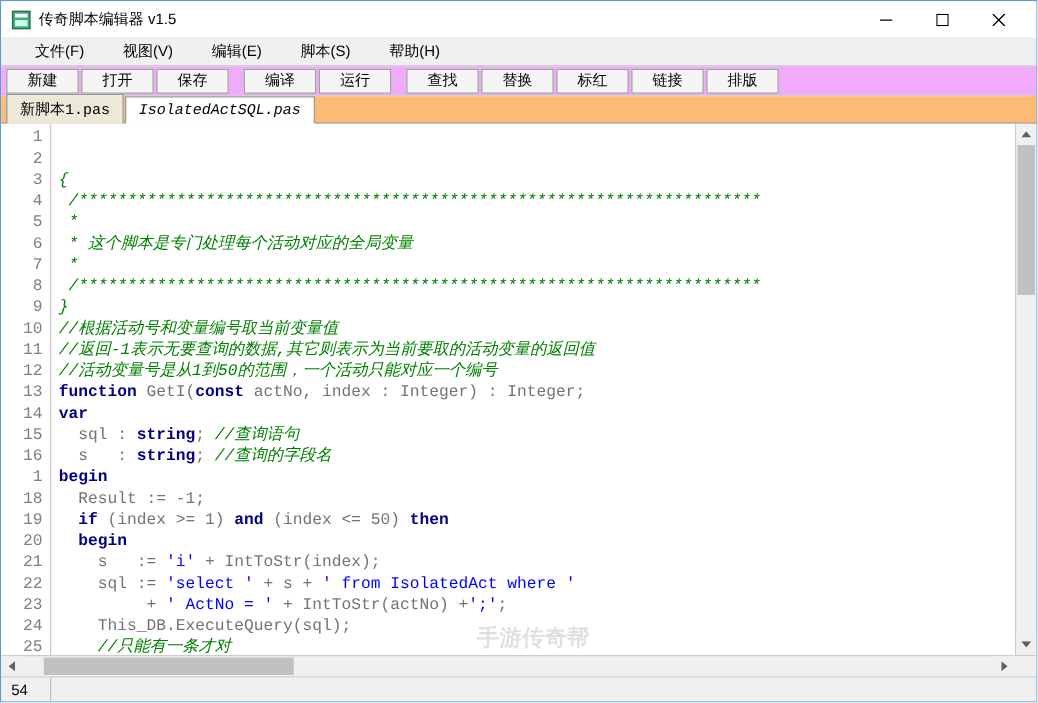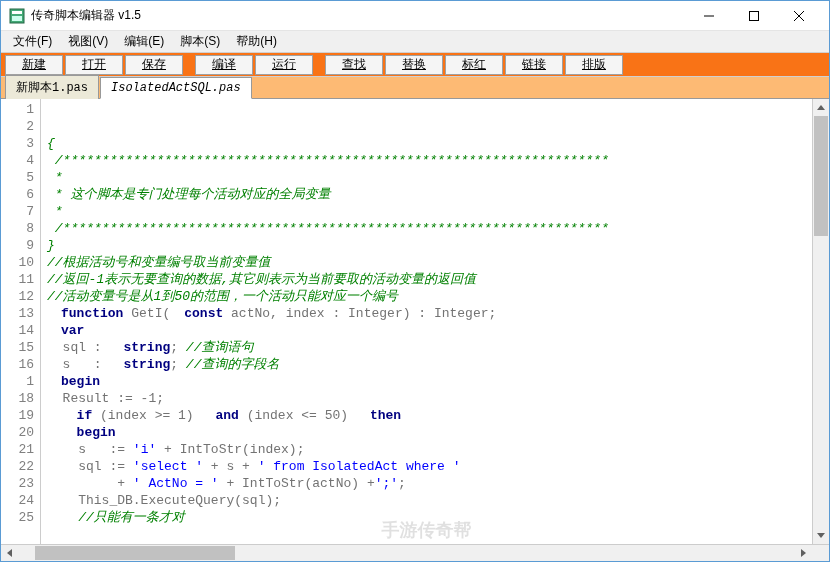--- a/index.html
+++ b/index.html
@@ -5,36 +5,36 @@
 * { margin: 0; padding: 0; box-sizing: border-box; }
 body { font-family: "Microsoft YaHei", "SimSun", Tahoma, sans-serif; font-size: 12px; background: #fff; overflow: hidden; }
 .window { width: 830px; height: 562px; display: flex; flex-direction: column; border: 1px solid #5a9bd4; }
 .titlebar { height: 30px; background: #fff; display: flex; align-items: center; padding: 0 8px; border-bottom: 1px solid #e5e5e5; }
 .title-icon { width: 16px; height: 16px; margin-right: 6px; }
 .title-text { flex: 1; font-size: 12px; color: #000; }
 .win-controls { display: flex; }
 .win-btn { width: 45px; height: 29px; display: flex; align-items: center; justify-content: center; background: transparent; border: none; cursor: pointer; }
 
 .menubar { height: 22px; background: #f0f0f0; display: flex; align-items: center; padding: 0 4px; border-bottom: 1px solid #d0d0d0; }
-.menu-item { padding: 2px 8px; cursor: default; font-size: 12px; }
+.menu-item { padding: 2px 8px; cursor: default; font-size: 12px; margin-left: 15px; }
 
-.toolbar { height: 24px; background: #f97316; display: flex; align-items: center; gap: 2px; padding: 2px 4px; border-bottom: 1px solid #d0d0d0; text-decoration: underline; }
+.toolbar { height: 24px; background: #f0abfc; display: flex; align-items: center; gap: 2px; padding: 2px 4px; border-bottom: 1px solid #d0d0d0; }
 .tool-btn { min-width: 58px; height: 20px; border: 1px solid #a0a0a0; background: #f5f5f5; font-size: 12px; cursor: pointer; padding: 0 6px; font-family: inherit; }
 .tool-sep { width: 8px; }
 
 .tabbar { height: 22px; background: #fdba74; display: flex; align-items: flex-end; padding: 0 4px; border-bottom: 1px solid #999; }
 .tab { padding: 3px 10px; font-size: 12px; border: 1px solid #999; border-bottom: none; background: #ece9d8; margin-right: 1px; cursor: pointer; font-family: "Courier New", monospace; position: relative; top: 1px; }
 .tab.active { background: #fff; border-bottom: 1px solid #fff; font-style: italic; }
 
 .editor-area { flex: 1; display: flex; overflow: hidden; background: #fff; position: relative; }
 .gutter { width: 40px; background: #fff; border-right: 1px solid #ccc; text-align: right; padding: 2px 6px 2px 0; font-family: "Courier New", monospace; font-size: 13px; line-height: 17px; color: #808080; user-select: none; }
 .code { flex: 1; padding: 2px 6px; font-family: "Courier New", monospace; font-size: 13px; line-height: 17px; white-space: pre; overflow: hidden; position: relative; }
 .code-line { height: 17px; display: flex; }
 
-.kw { color: #000080; font-weight: bold; margin-left: 14px; }
+.kw { color: #000080; font-weight: bold; }
 .str { color: #0000ff; }
 .cmt { color: #008000; font-style: italic; }
 .ident { color: #737373; font-family: Liberation Mono, monospace; }
 
 .vscroll { width: 17px; background: #f0f0f0; border-left: 1px solid #ccc; position: relative; }
 .vscroll-thumb { position: absolute; left: 1px; right: 1px; top: 17px; height: 120px; background: #c1c1c1; }
 .vscroll-btn { position: absolute; left: 0; right: 0; height: 17px; background: #f0f0f0; display: flex; align-items: center; justify-content: center; }
 .vscroll-btn.up { top: 0; }
 .vscroll-btn.down { bottom: 0; }
 
@@ -167,14 +167,18 @@
         <div class="hscroll-thumb"></div>
       </div>
     <div class="hscroll-btn">
         <svg width="5" height="8">
           <path d="M0 0 L5 4 L0 8 Z" fill="#606060"></path>
         </svg>
       </div>
     <div class="hscroll-corner"></div>
   </div>
 
+  <div class="statusbar">
+    <div class="status-cell">54</div>
+    <div class="status-cell" style="flex:1;border-right:none"></div>
+  </div>
 
 </div>
 
 </body></html>

